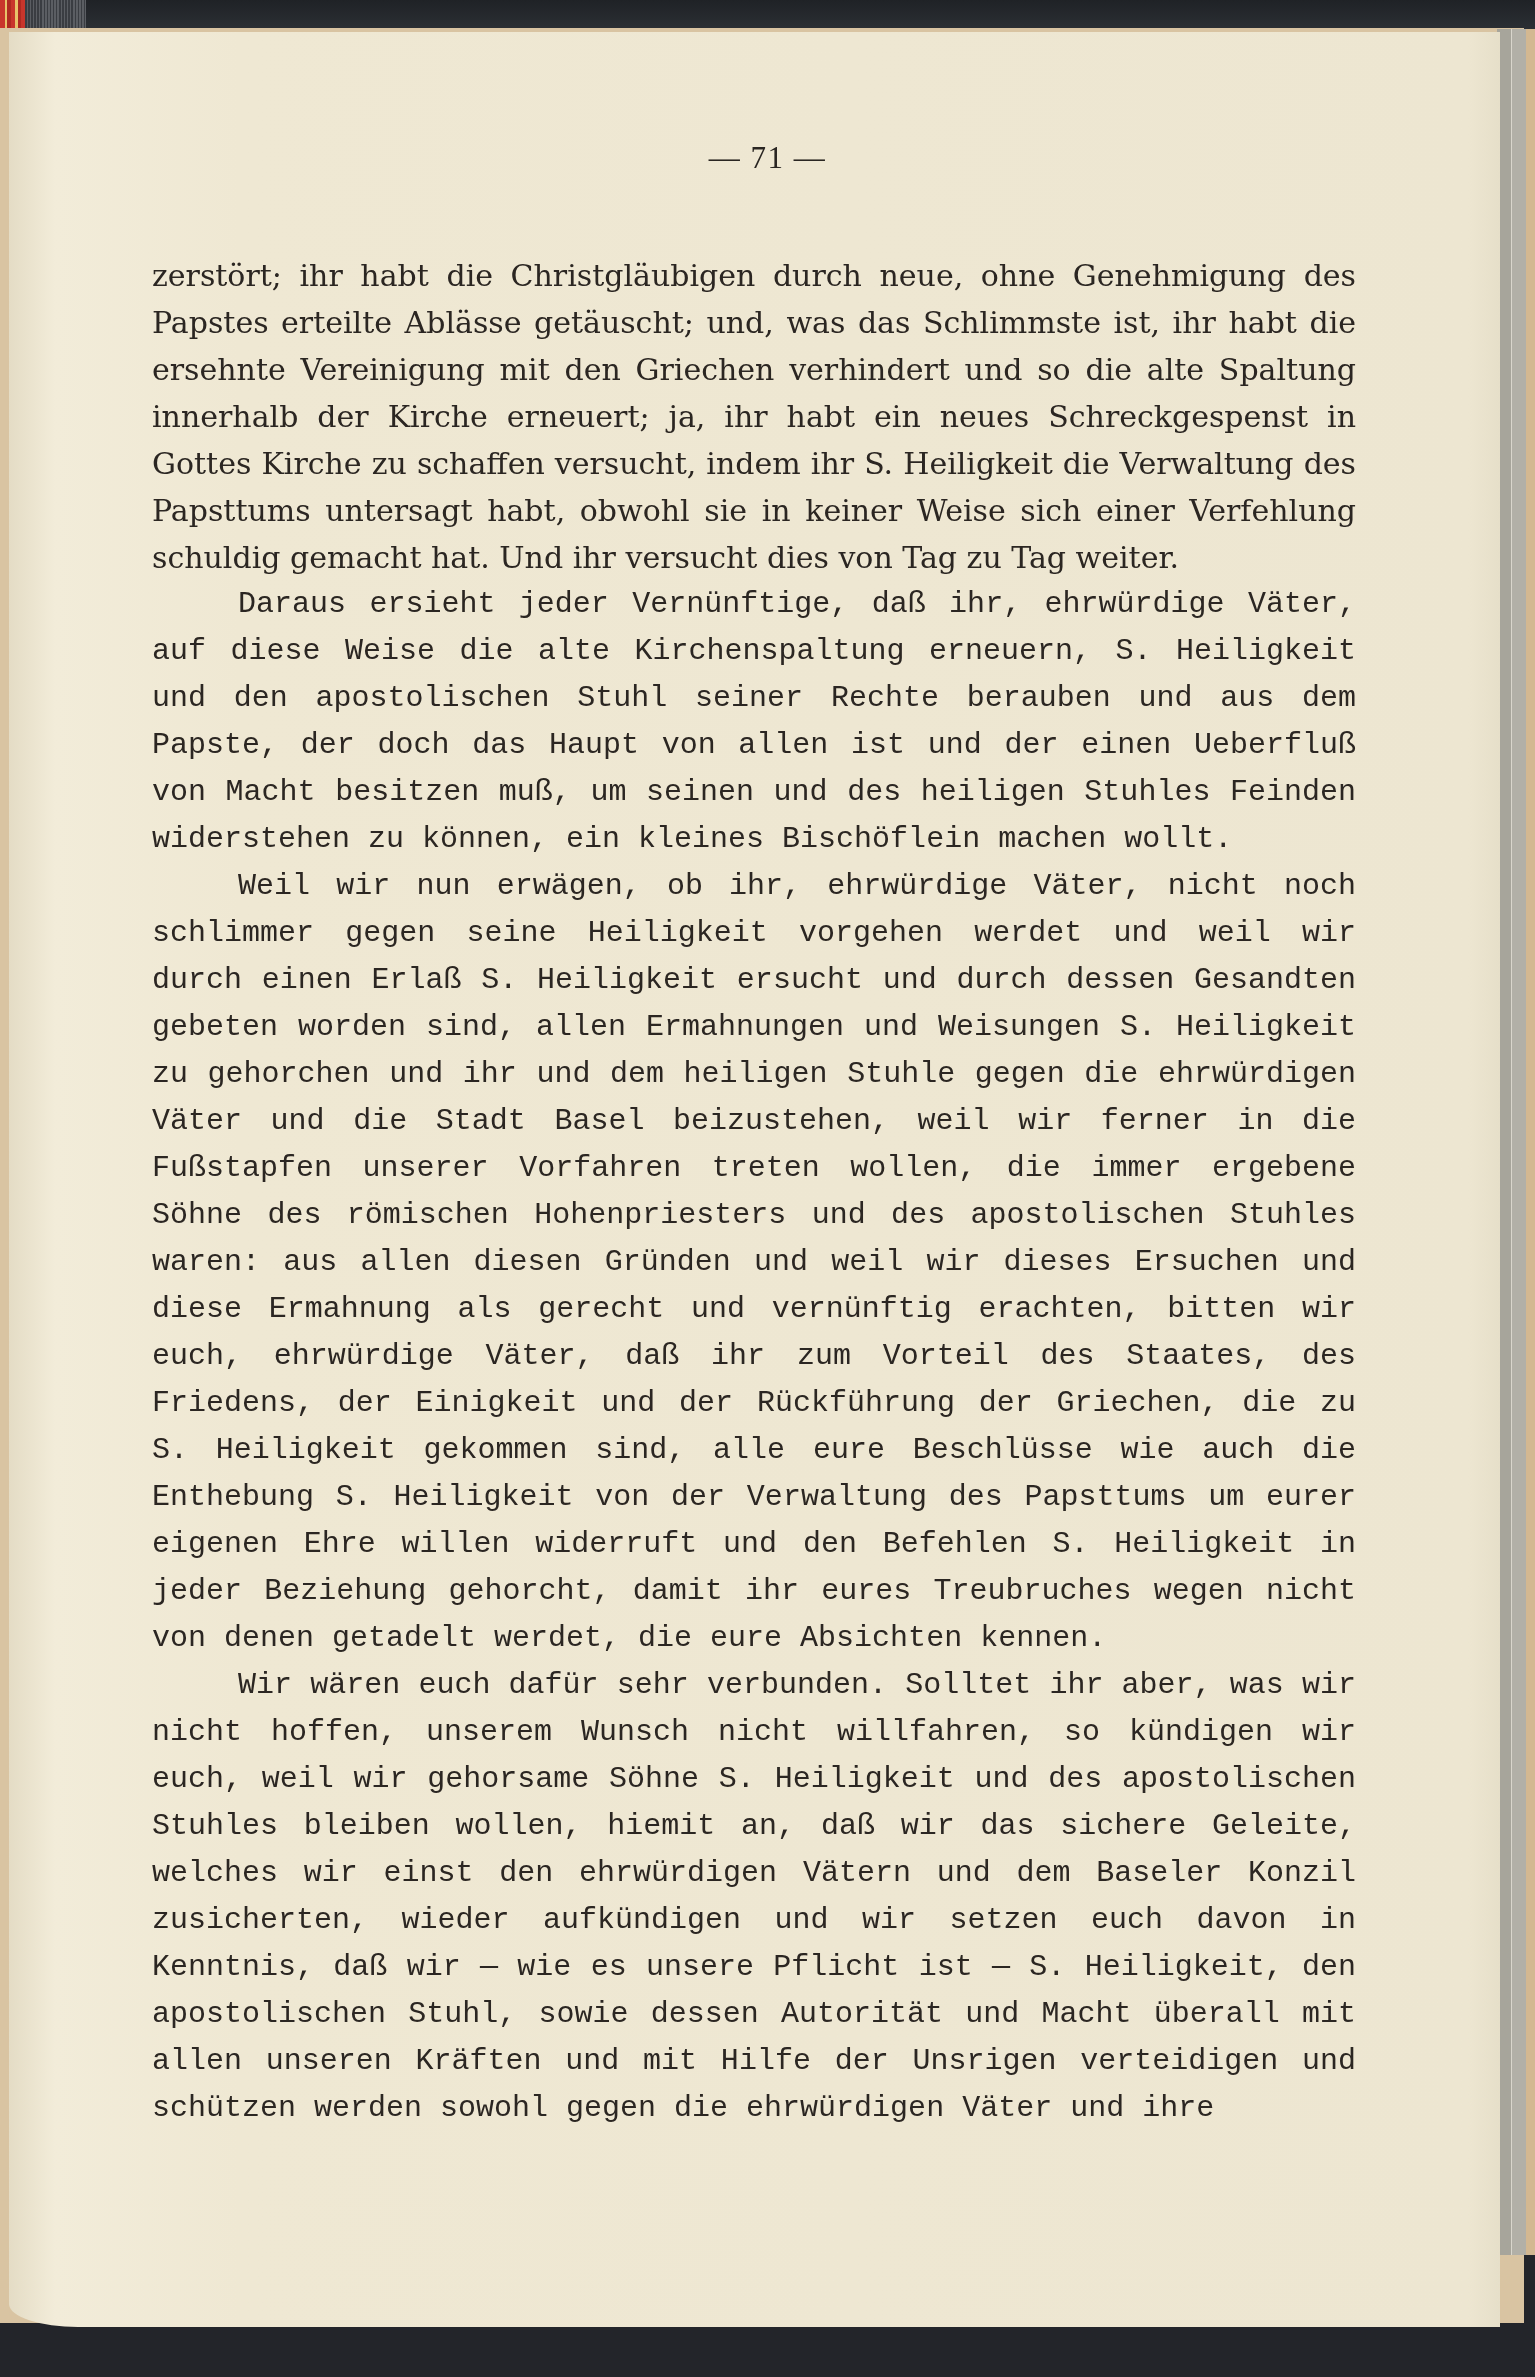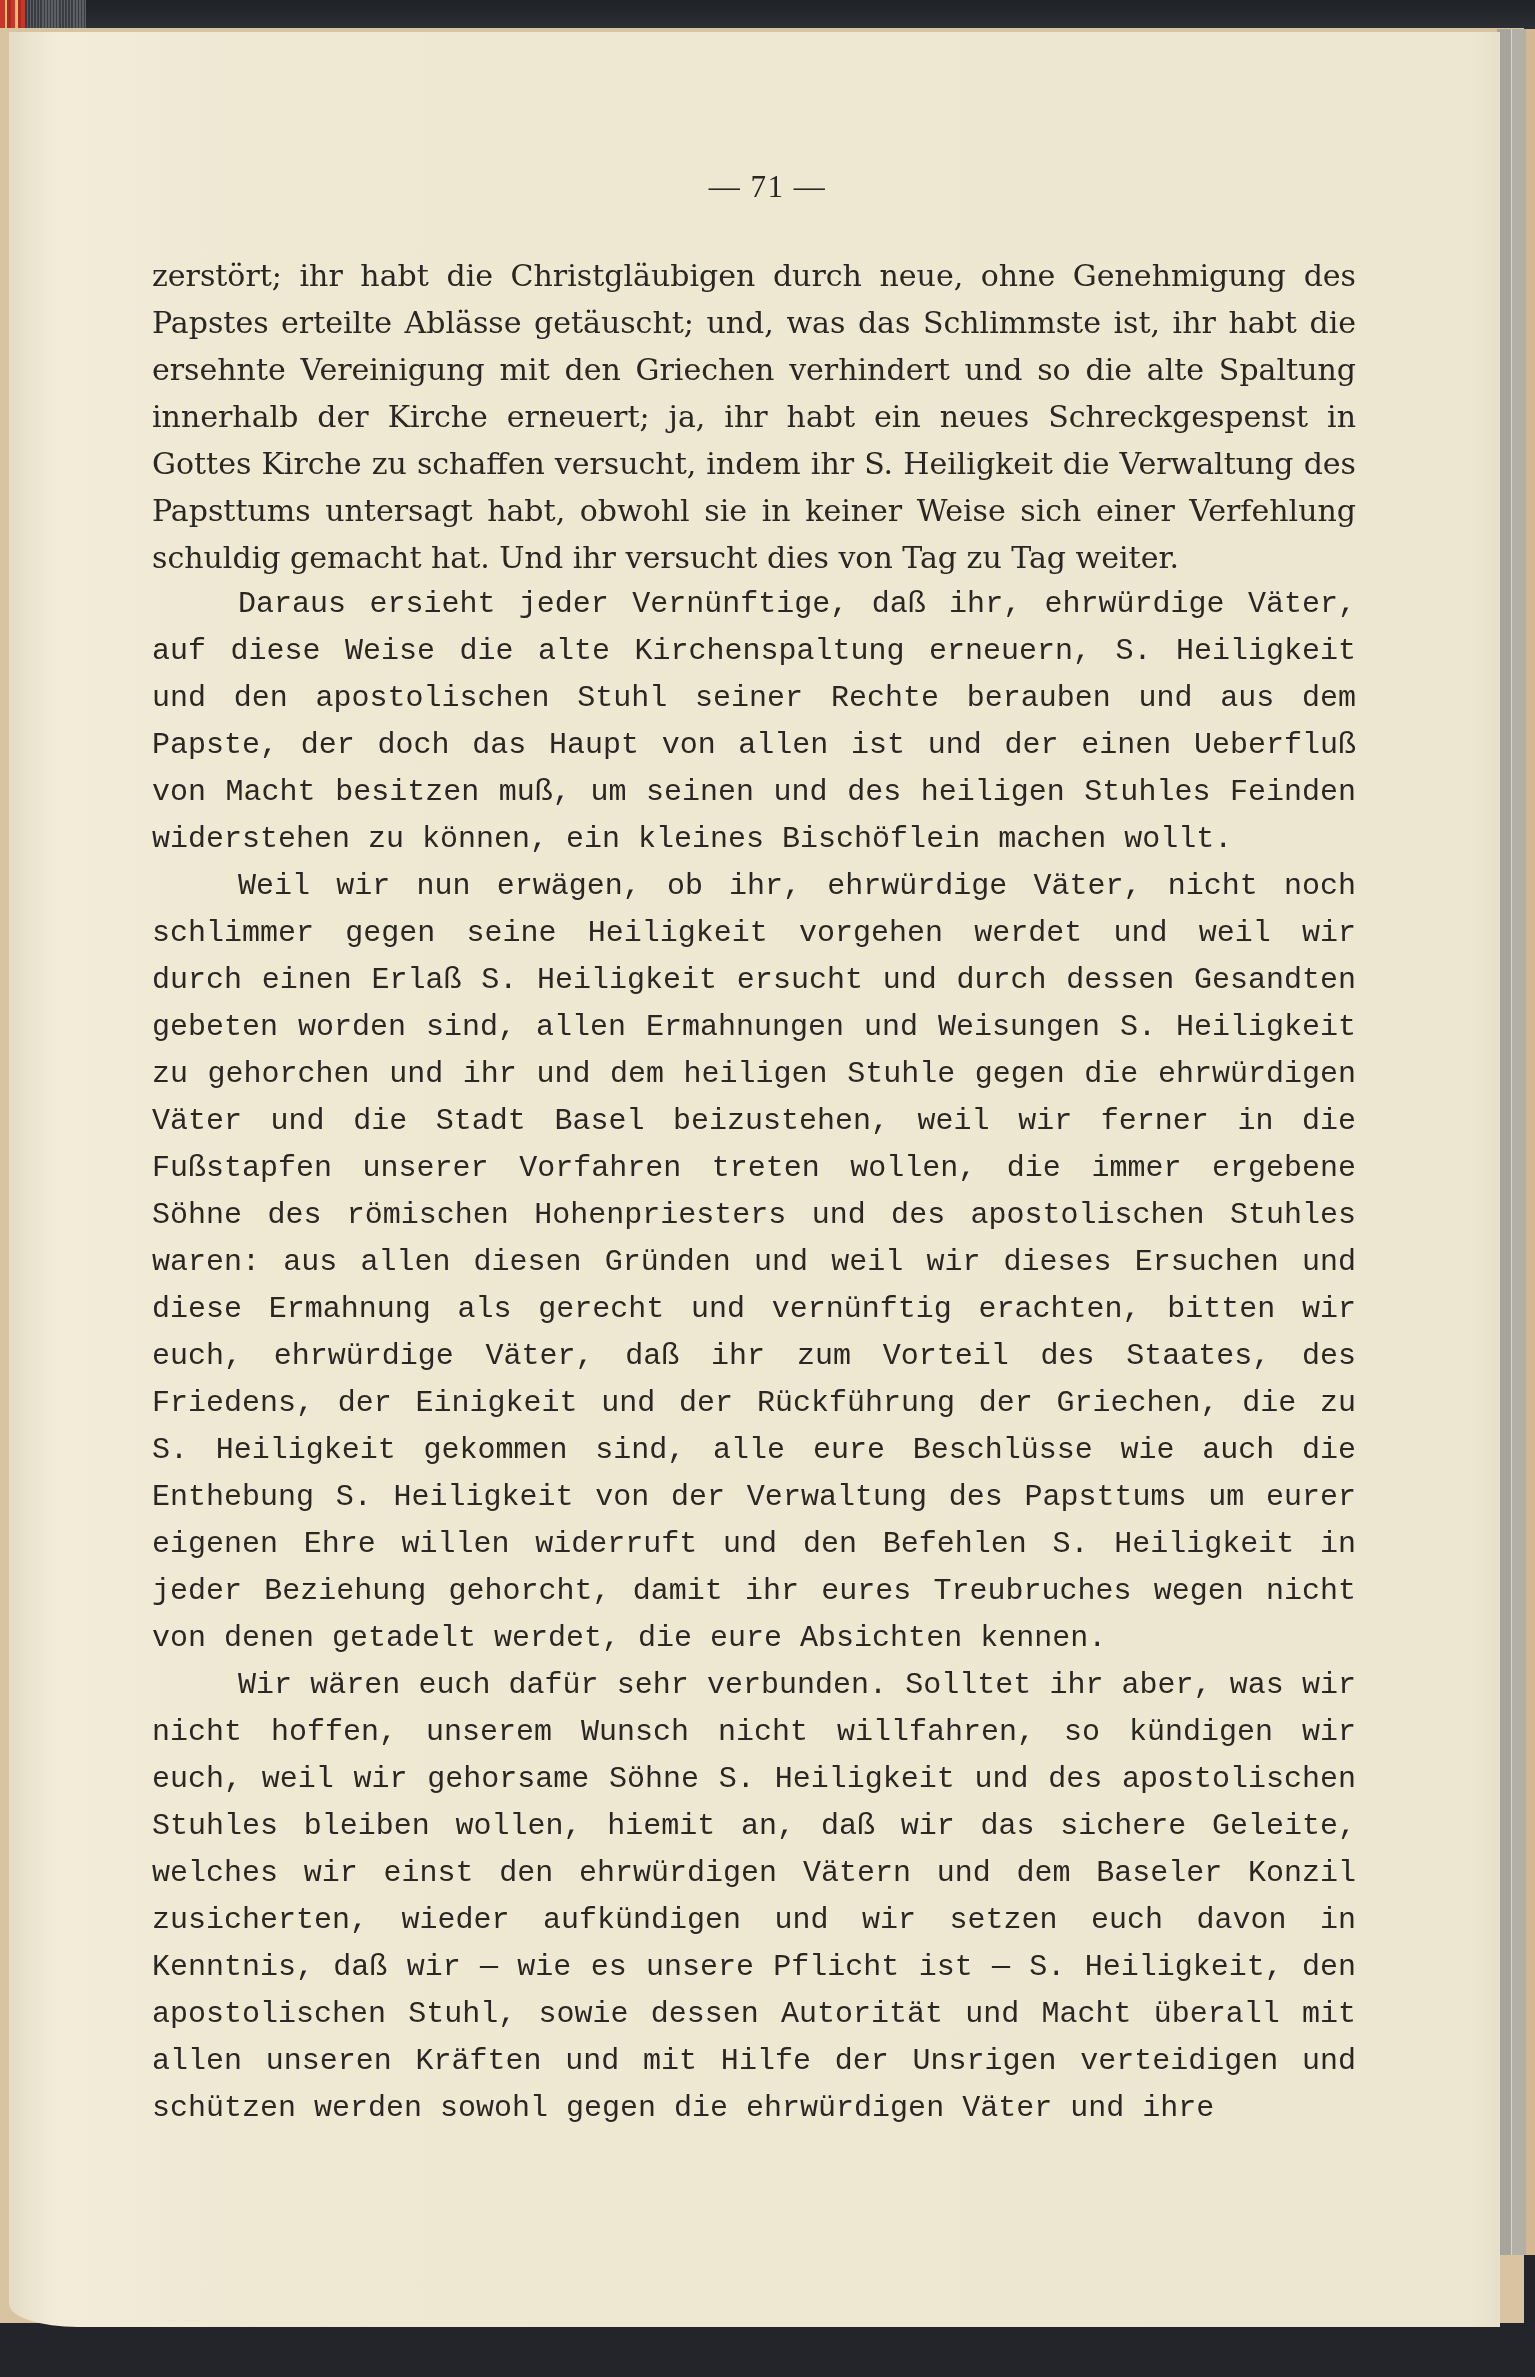--- a/index.html
+++ b/index.html
@@ -26,21 +26,21 @@
   .fore-edge {
     position:absolute; right:0; top:29px; width:38px; height:2226px;
     background:linear-gradient(90deg,#a7a59b 0 14px,#d9d6cc 14px 15.4px,#b2b0a7 15.4px 29px,#d3b891 29px 38px);
   }
   .page {
     position:absolute; left:9.2px; top:32px; width:1491px; height:2295px;
     background:linear-gradient(90deg,#e4dcc5 0px,#f2ecd9 46px,#efe8d3 230px,#ede6d1 1459px,#e6dfc9 1491px);
     border-bottom-left-radius:69px 23px;
   }
   .page-number {
-    position:absolute; left:0; width:1535px; top:169px;
+    position:absolute; left:0; width:1535px; top:140px;
     text-align:center;
     font-family:"Liberation Serif", serif;
     font-size:31px; color:#2a2622; letter-spacing:1.5px;
   }
   .text-block {
     position:absolute; left:152px; top:252px; width:1204px;
     font-family:"DejaVu Serif", serif;
     font-size:30px; line-height:47px; color:#2b2622;
     text-align:justify;
   }

